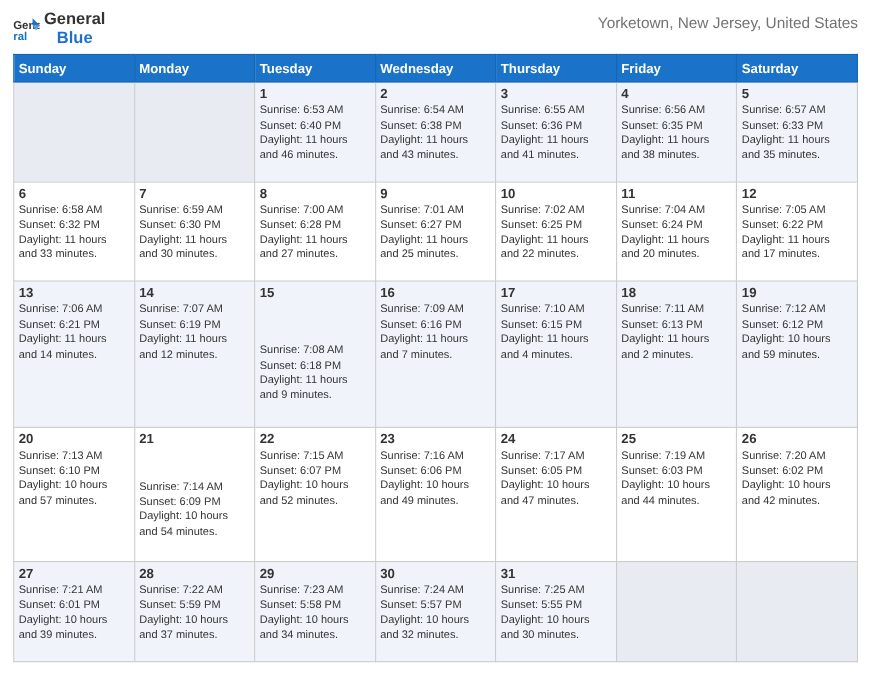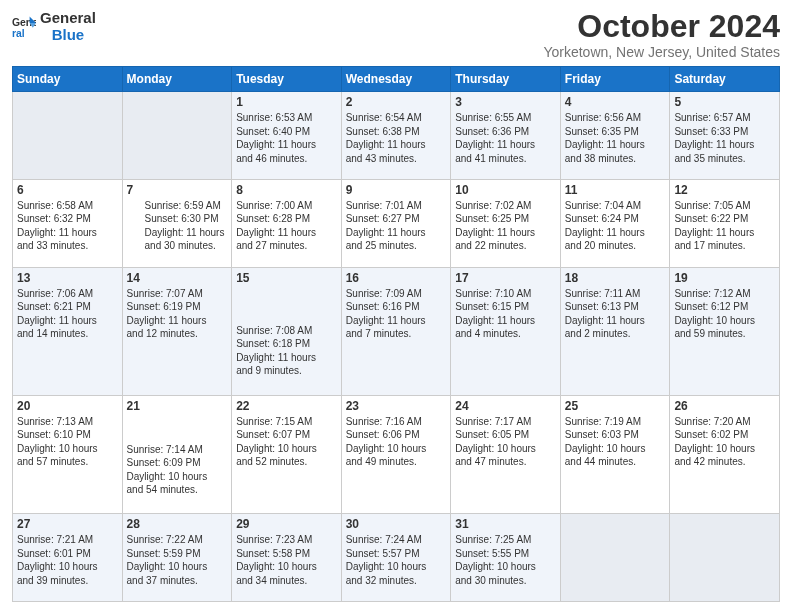--- a/index.html
+++ b/index.html
@@ -103,21 +103,20 @@
         <polygon points="22,10 30,10 26,16" fill="#5ba3e0"></polygon>
       </svg>
       <div>
         <div style="font-size:15px;font-weight:bold;color:#333;line-height:1.1;">
           <span style="color:#333;">General</span>
         </div>
         <div style="font-size:15px;font-weight:bold;color:#1a73c8;line-height:1.1;text-align:center;">Blue</div>
       </div>
     </div>
     <div class="title-section">
-      <div class="month-title">October 2024</div>
       <div class="location">Yorketown, New Jersey, United States</div>
     </div>
   </div>
 
   <table class="calendar">
     <thead>
       <tr>
       <th>Sunday</th>
           <th>Monday</th>
           <th>Tuesday</th>
@@ -170,21 +169,21 @@
         <tr>
           <td>
             <div class="day-number">6</div>
             <div class="day-info" style="white-space: pre-line;">Sunrise: 6:58 AM
 Sunset: 6:32 PM
 Daylight: 11 hours
 and 33 minutes.</div>
           </td>
           <td>
             <div class="day-number">7</div>
-            <div class="day-info" style="white-space: pre-line; margin-left: 18px;">Sunrise: 6:59 AM
+            <div class="day-info" style="white-space: pre-line;">Sunrise: 6:59 AM
 Sunset: 6:30 PM
 Daylight: 11 hours
 and 30 minutes.</div>
           </td>
           <td>
             <div class="day-number">8</div>
             <div class="day-info" style="white-space: pre-line;">Sunrise: 7:00 AM
 Sunset: 6:28 PM
 Daylight: 11 hours
 and 27 minutes.</div>

